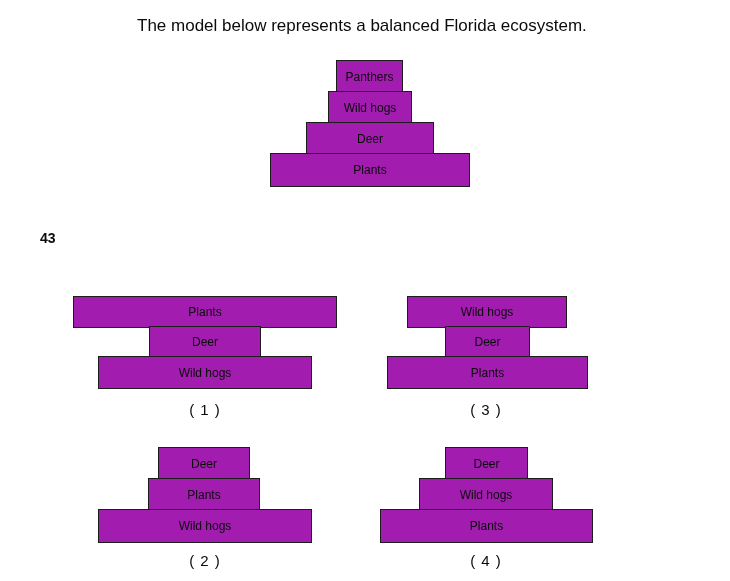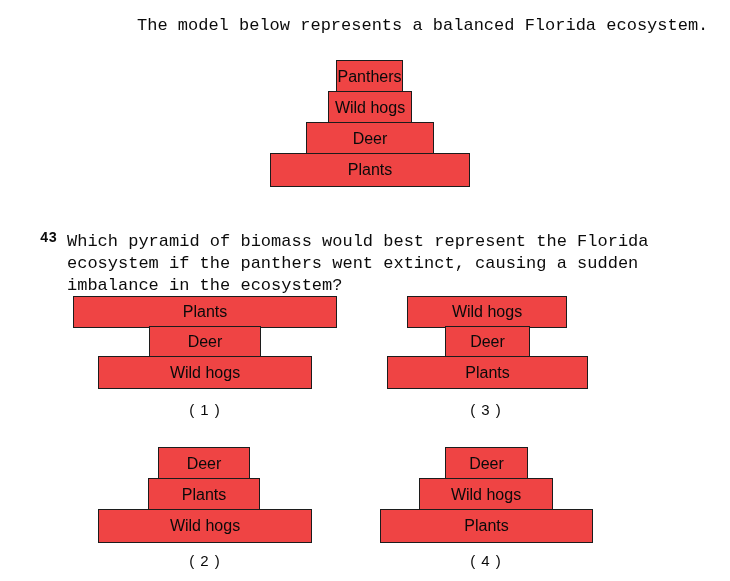--- a/index.html
+++ b/index.html
@@ -5,21 +5,21 @@
   html, body { margin:0; padding:0; background:#ffffff; }
   .canvas {
     position: relative;
     width: 730px;
     height: 581px;
     background: #ffffff;
     font-family: "Liberation Sans", sans-serif;
     color: #0b0b0b;
     overflow: hidden;
   }
-  .serif { font-family: Liberation Mono, monospace; }
+  .serif { font-family: Liberation Sans, sans-serif; }
 
   .intro {
     position: absolute;
     left: 137px;
     top: 16px;
     font-size: 17px;
     white-space: nowrap;
   }
 
   .qnum {
@@ -34,26 +34,26 @@
     left: 67px;
     top: 231px;
     width: 622px;
     font-size: 17px;
     line-height: 22px;
   }
 
   .pbox {
     position: absolute;
     box-sizing: border-box;
-    background: #ef4444;
+    background: #a21caf;
     border: 1.5px solid #1c1c1c;
     display: flex;
     align-items: center;
     justify-content: center;
-    font-size: 16px;
+    font-size: 12px;
     color: #0a0a0a;
   }
 
   
   #m1 { left:336px; top:60px;  width:67px;  height:33px; }
   #m2 { left:328px; top:91px;  width:84px;  height:33px; }
   #m3 { left:306px; top:122px; width:128px; height:33px; }
   #m4 { left:270px; top:153px; width:200px; height:34px; }
 
   
@@ -97,21 +97,20 @@
   <div class="serif intro">The model below represents a balanced Florida ecosystem.</div>
 
   <div>
     <div class="pbox" id="m1">Panthers</div>
     <div class="pbox" id="m2">Wild hogs</div>
     <div class="pbox" id="m3">Deer</div>
     <div class="pbox" id="m4">Plants</div>
   </div>
 
   <div class="serif qnum">43</div>
-  <div class="serif qtext">Which pyramid of biomass would best represent the Florida ecosystem if the panthers went extinct, causing a sudden imbalance in the ecosystem?</div>
 
   <div>
     <div class="pbox" id="o1a">Plants</div>
     <div class="pbox" id="o1b">Deer</div>
     <div class="pbox" id="o1c">Wild hogs</div>
     <div class="opt-label" id="l1">( 1 )</div>
   </div>
 
   <div>
     <div class="pbox" id="o3a">Wild hogs</div>

